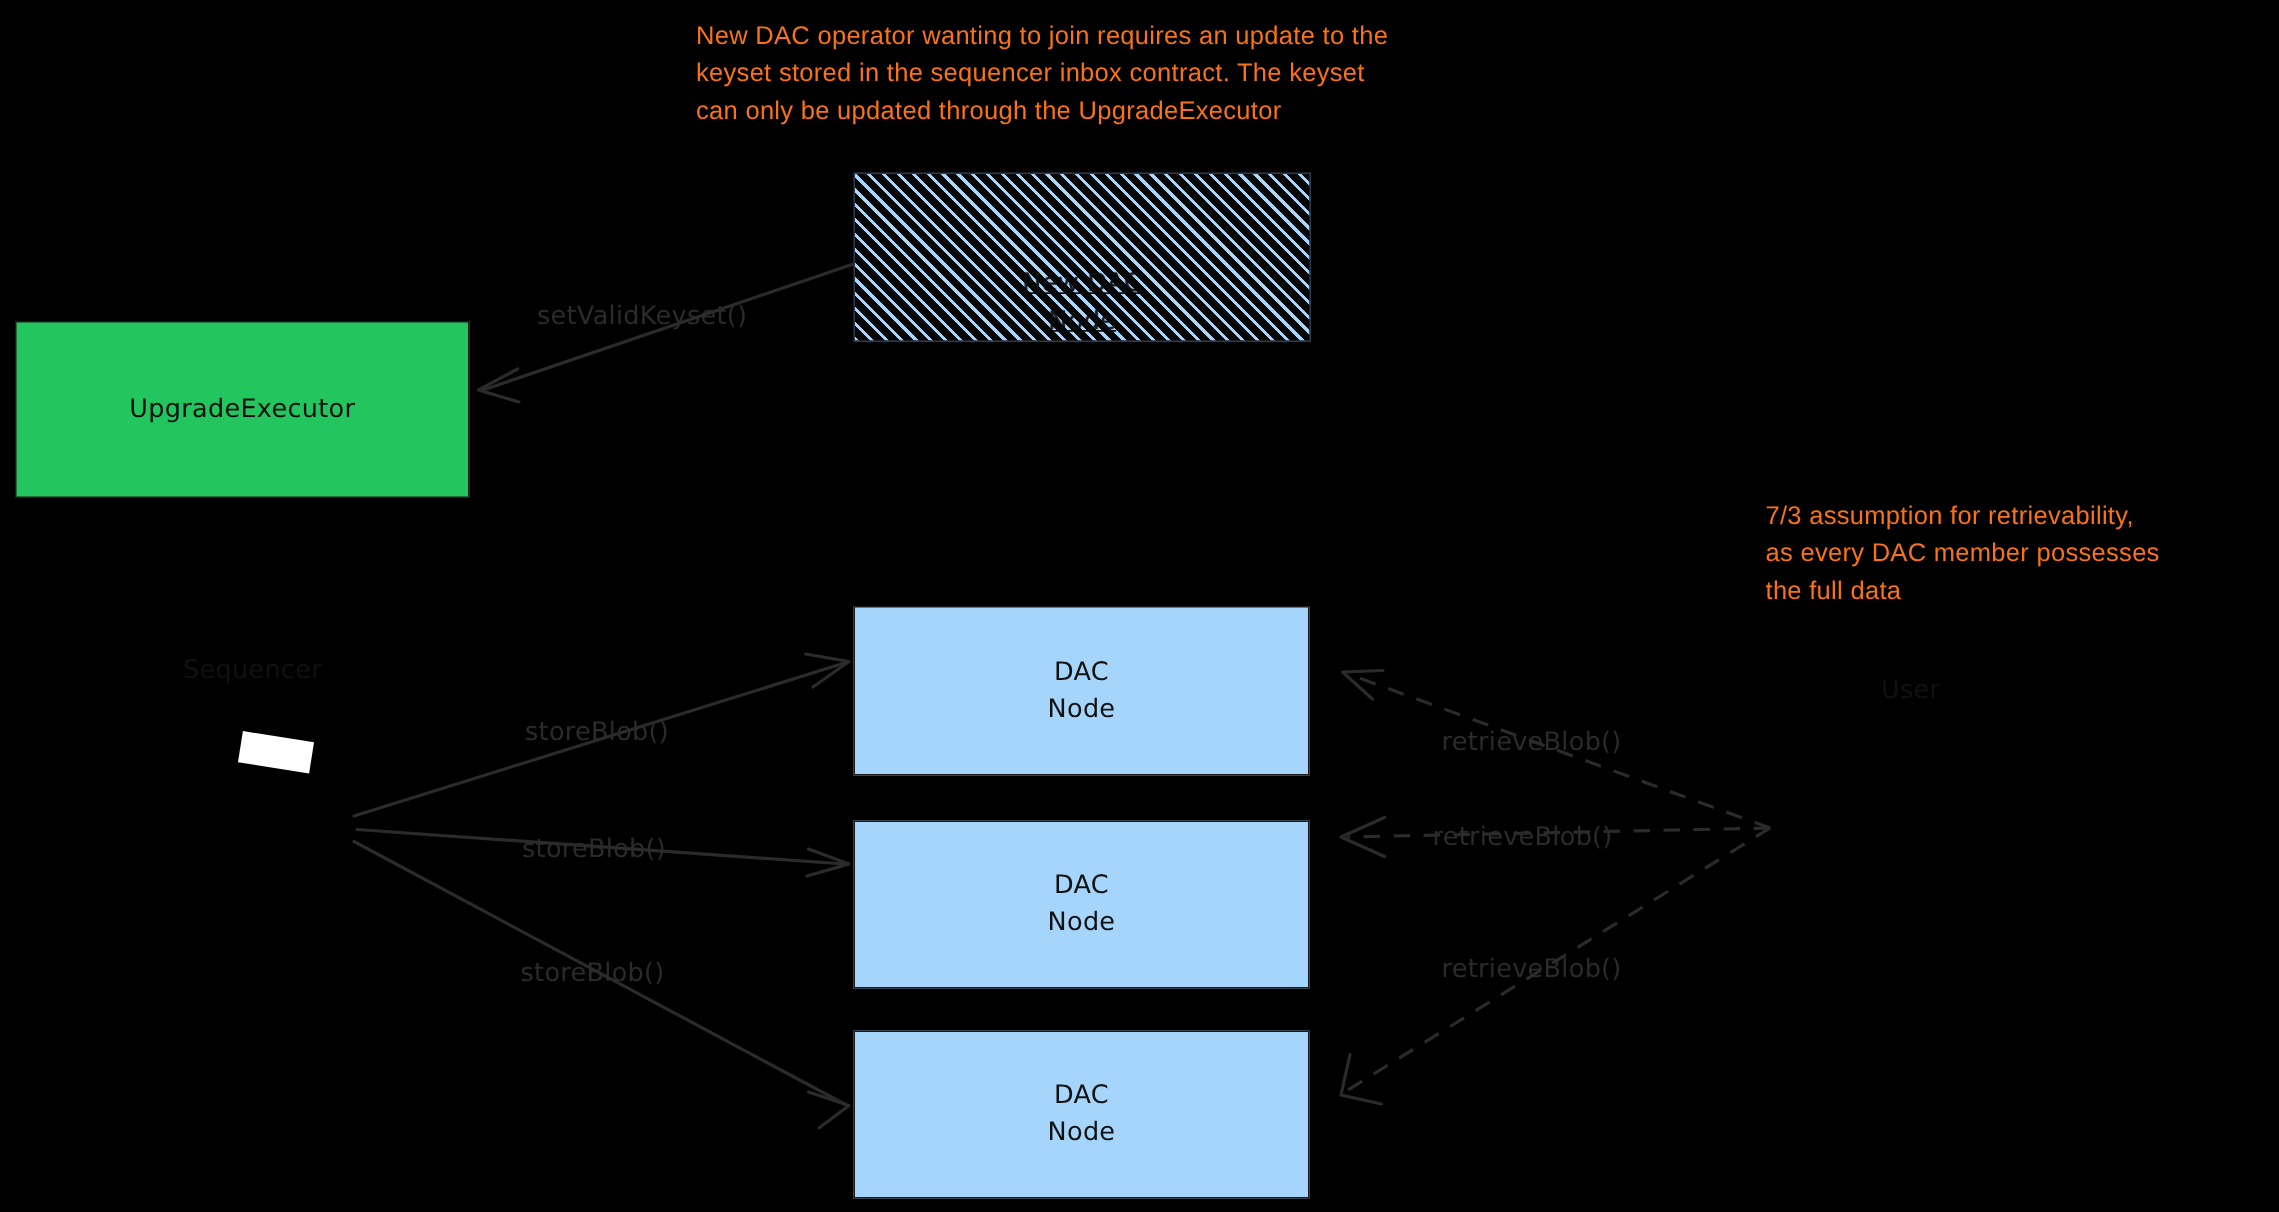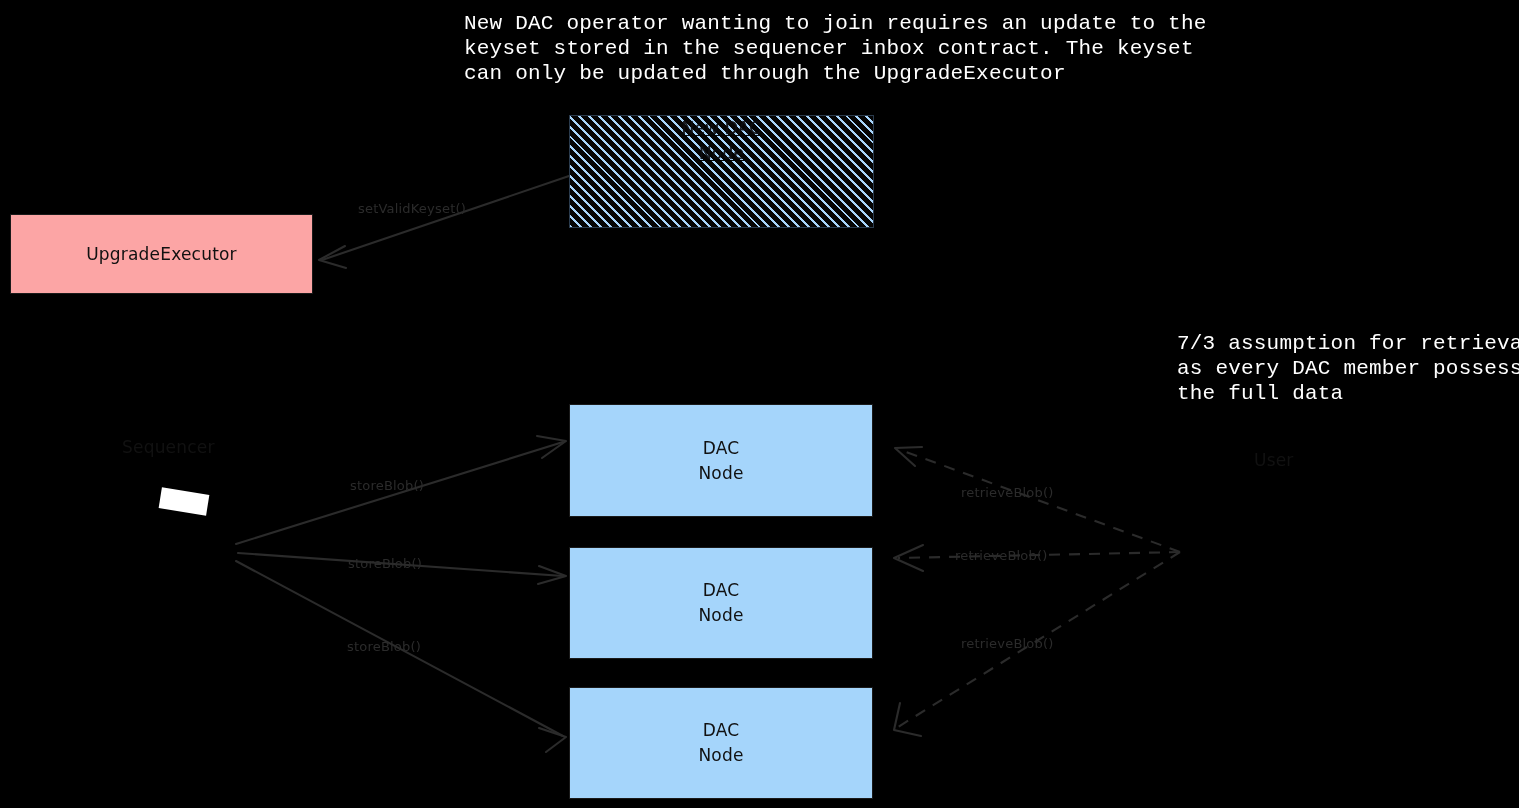--- a/index.html
+++ b/index.html
@@ -19,32 +19,32 @@
   svg.layer {
     position: absolute;
     left: 0;
     top: 0;
     width: 1519px;
     height: 808px;
     overflow: visible;
   }
   .note {
     position: absolute;
-    color: #ffffff;
-    font-family: Liberation Mono, monospace;
-    font-size: 21px;
+    color: #f97316;
+    font-family: Liberation Sans, sans-serif;
+    font-size: 17px;
     line-height: 25px;
     white-space: pre;
     letter-spacing: 0.2px;
   }
   .edge-label {
     position: absolute;
     color: #2b2b2b;
     font-family: "DejaVu Sans", sans-serif;
-    font-size: 13px;
+    font-size: 17px;
     white-space: nowrap;
     letter-spacing: 0.2px;
   }
   .node-label {
     position: absolute;
     color: #111111;
     font-family: "DejaVu Sans", sans-serif;
     font-size: 17px;
     white-space: nowrap;
     letter-spacing: 0.2px;
@@ -64,21 +64,21 @@
     line-height: 25px;
     color: #111111;
     white-space: pre-line;
     letter-spacing: 0.2px;
   }
   .box-hatched {
     position: absolute;
     box-sizing: border-box;
     border: 1.6px solid #2a3b4d;
     display: flex;
-    align-items: flex-start;
+    align-items: flex-end;
     justify-content: center;
     text-align: center;
     background-color: #0a0a0a;
     background-image: repeating-linear-gradient(
       45deg,
       #a8d5fb 0px, #a8d5fb 2px,
       #050505 2px, #050505 7px
     );
     text-decoration: underline;
   }
@@ -133,21 +133,21 @@
       <path d="M 1180 552 L 898 727" stroke="#2b2b2b" stroke-width="2.1" fill="none" stroke-dasharray="11 9" stroke-linecap="butt"></path>
       <path d="M 900 703 L 894 730 L 921 736" stroke="#2b2b2b" stroke-width="2.1" fill="none" stroke-linecap="round" stroke-linejoin="round"></path>
     </g>
   </svg>
 
   <div class="box-hatched" style="left:569px; top:115px; width:305px; height:113px;">
     <span class="box-text">New DAC
 Node</span>
   </div>
 
-  <div class="box" style="left:10px; top:214px; width:303px; height:80px; background:#fca5a5;align-items:center;">
+  <div class="box" style="left:10px; top:214px; width:303px; height:118px; background:#22c55e;align-items:center;">
     <span class="box-text">UpgradeExecutor</span>
   </div>
 
   <div class="box" style="left:569px; top:404px; width:304px; height:113px; background:#A5D5FB;">
     <span class="box-text">DAC
 Node</span>
   </div>
 
   <div class="box" style="left:569px; top:547px; width:304px; height:112px; background:#A5D5FB;">
     <span class="box-text">DAC

